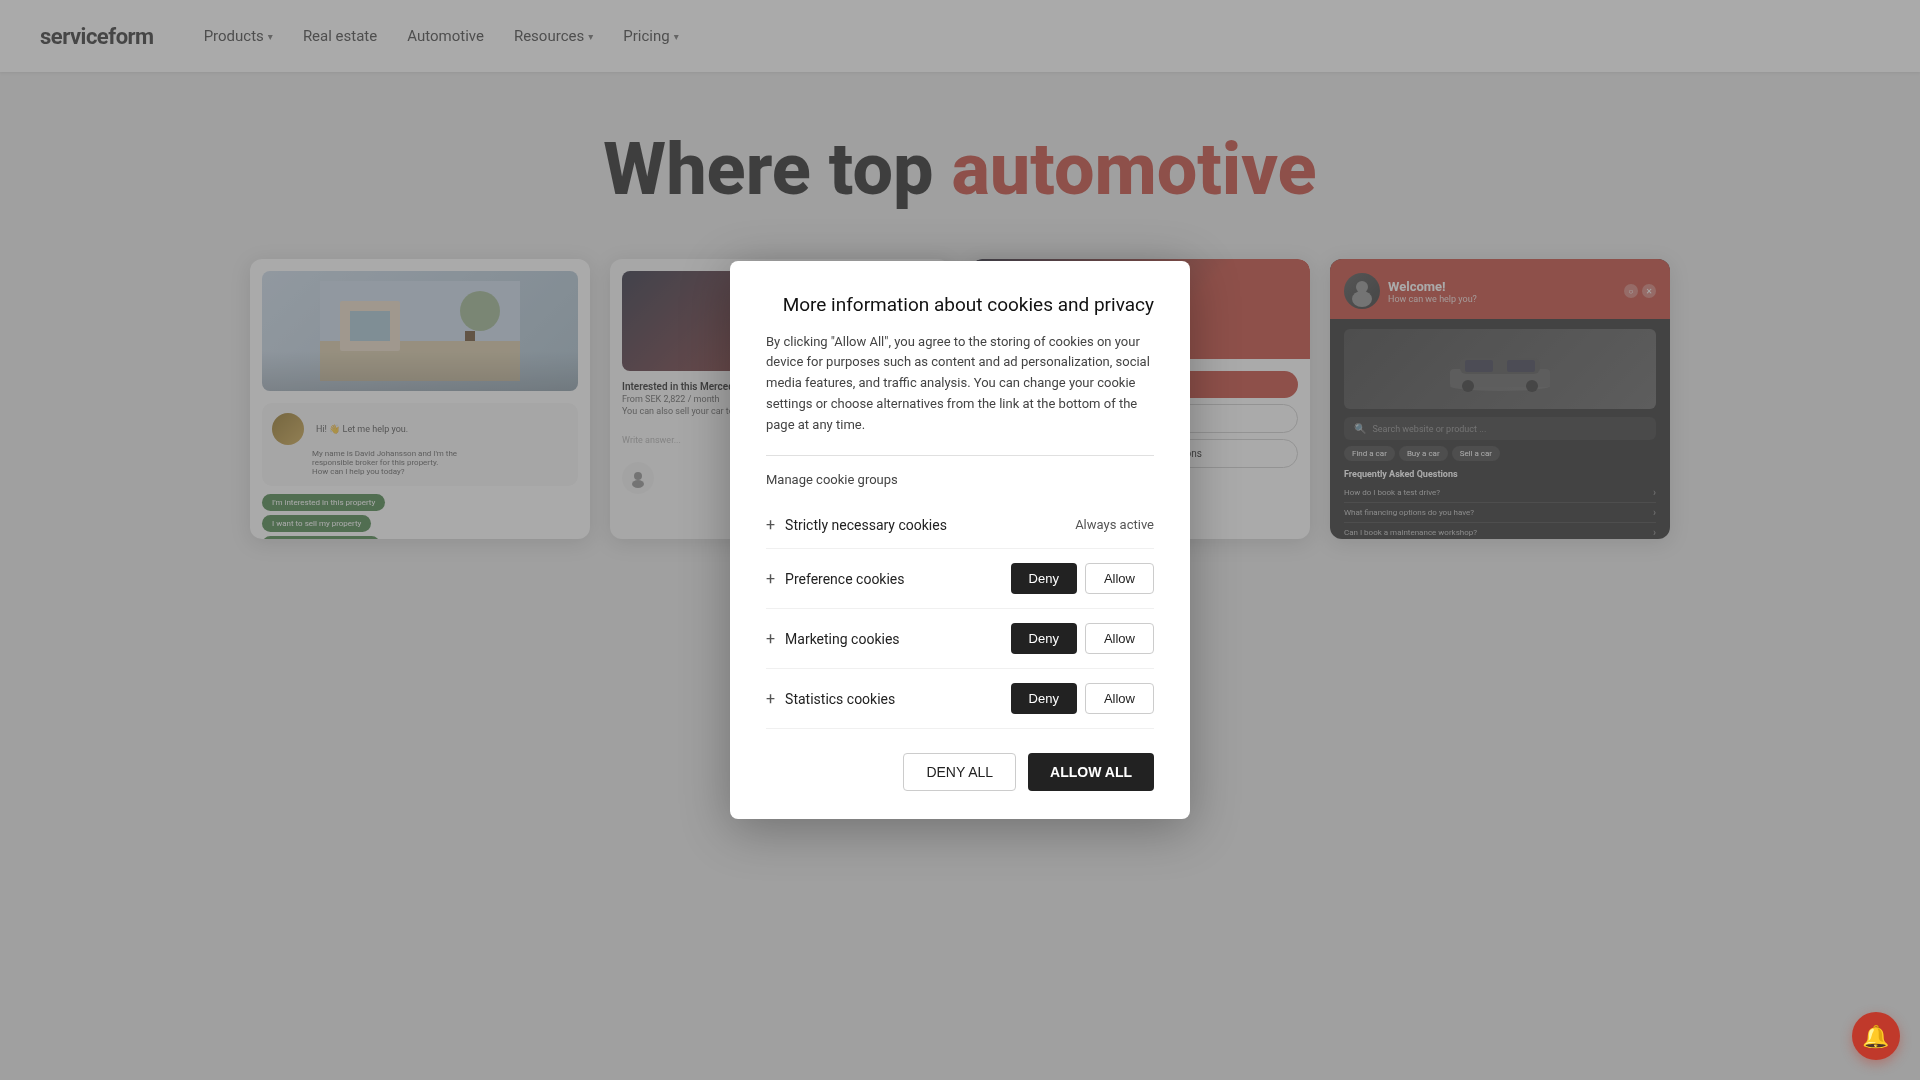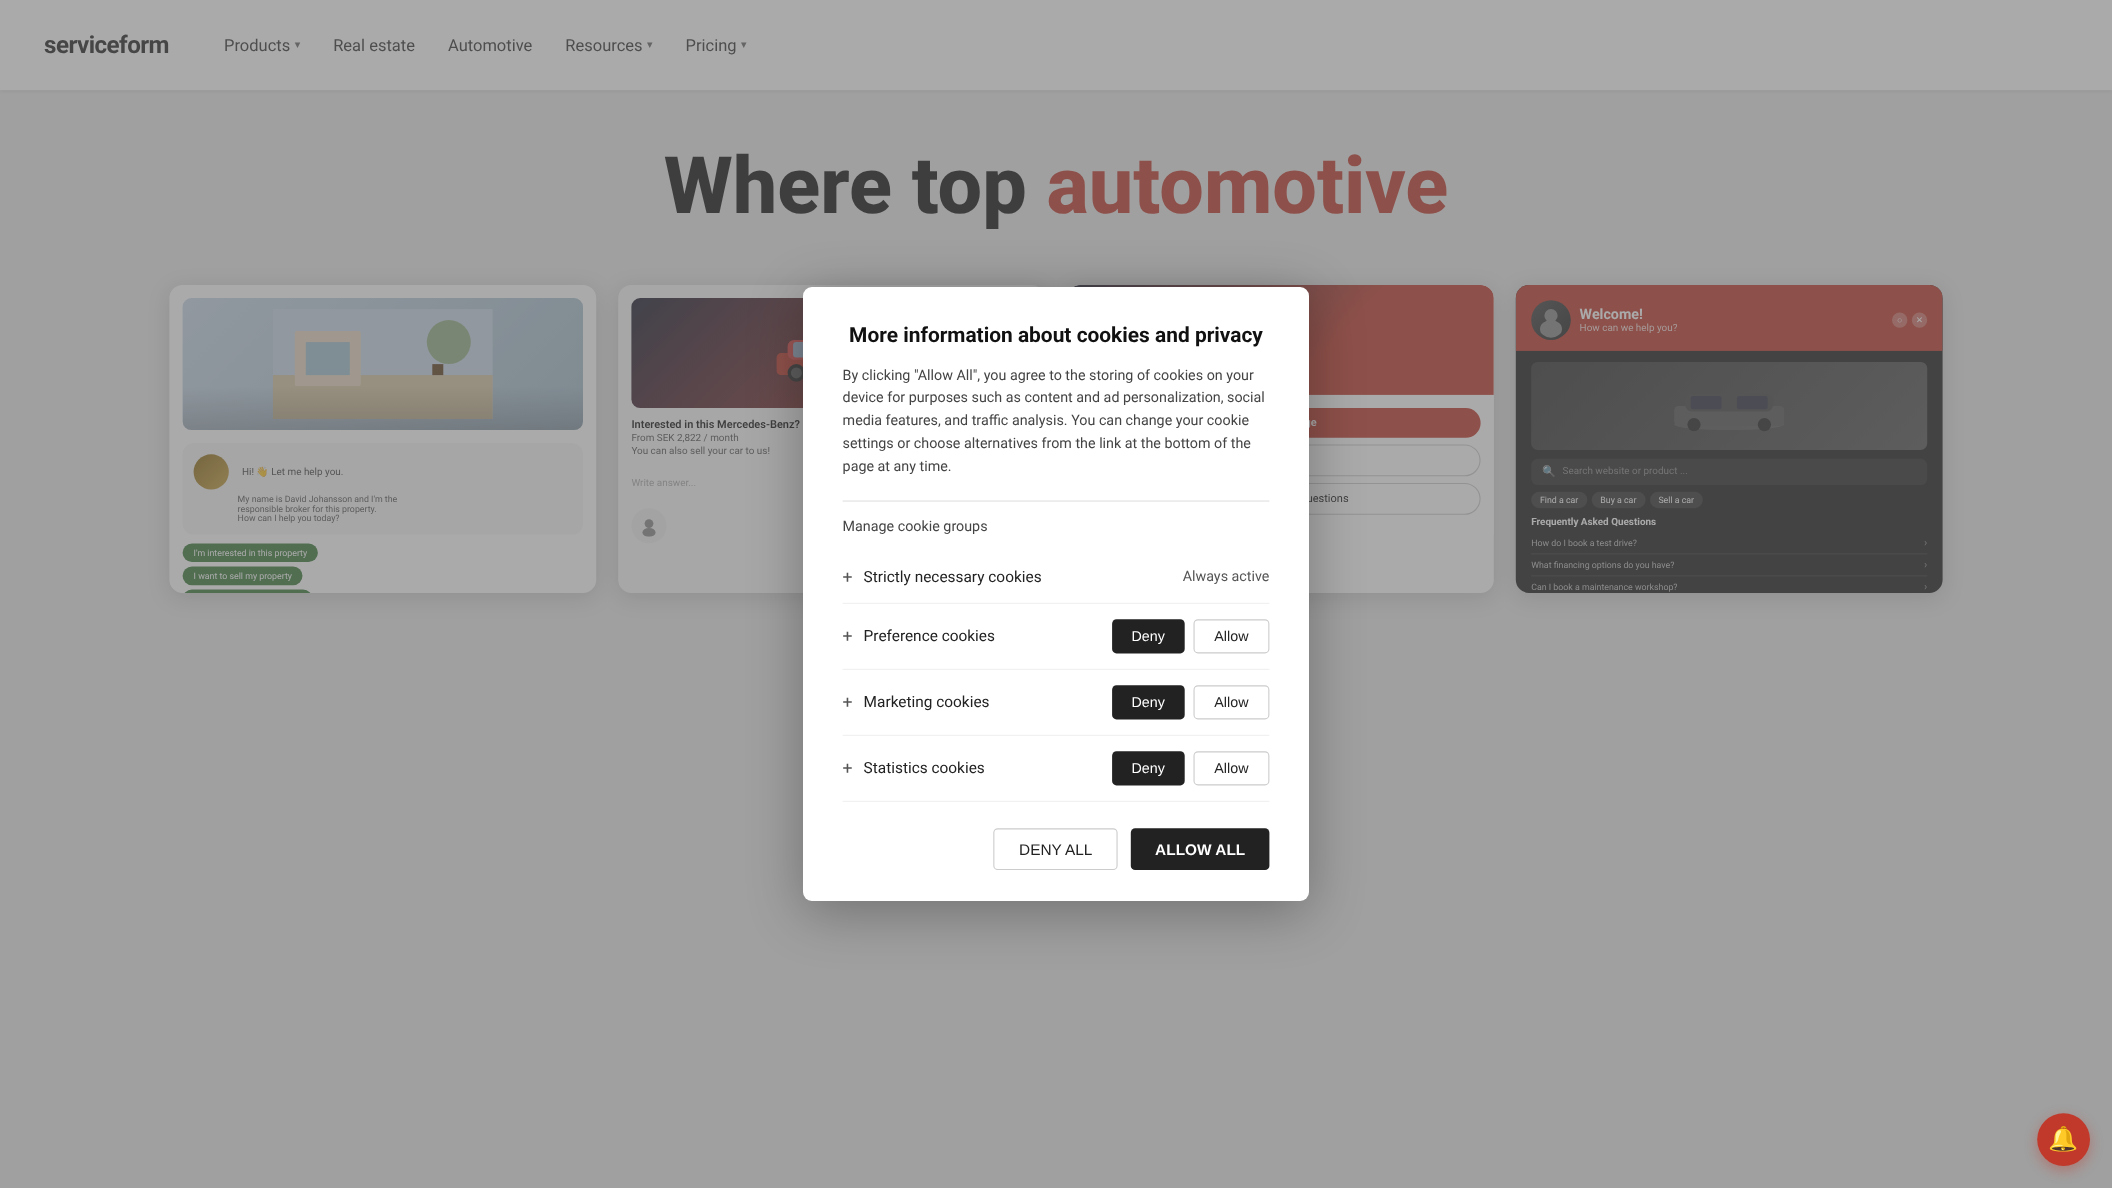--- a/index.html
+++ b/index.html
@@ -9,21 +9,21 @@
       width: 1920px;
       height: 1080px;
       overflow: hidden;
       position: relative;
     }
 
     
     .navbar {
       position: absolute;
       top: 0; left: 0; right: 0;
-      height: 82px;
+      height: 72px;
       background: #fff;
       display: flex;
       align-items: center;
       padding: 0 40px;
       z-index: 10;
       box-shadow: 0 1px 3px rgba(0,0,0,0.1);
     }
     .logo {
       font-size: 22px;
       font-weight: 700;
@@ -110,21 +110,21 @@
     
     .dashboard-previews {
       display: flex;
       gap: 20px;
       margin-top: 50px;
       justify-content: center;
     }
     .preview-card {
       background: #fff;
       border-radius: 12px;
-      width: 388px;
+      width: 340px;
       height: 280px;
       overflow: hidden;
       box-shadow: 0 4px 20px rgba(0,0,0,0.15);
       position: relative;
     }
 
     
     .re-preview {
       padding: 12px;
     }
@@ -326,23 +326,23 @@
     .cookie-modal {
       background: #fff;
       border-radius: 8px;
       width: 460px;
       padding: 32px 36px 28px;
       box-shadow: 0 10px 50px rgba(0,0,0,0.3);
       position: relative;
     }
     .cookie-title {
       font-size: 19px;
-      font-weight: 700;
+      font-weight: 400;
       color: #111;
-      text-align: center;
+      text-align: right;
       margin-bottom: 16px;
     }
     .cookie-desc {
       font-size: 13px;
       color: #444;
       line-height: 1.6;
       margin-bottom: 20px;
     }
     .cookie-divider {
       height: 1px;

